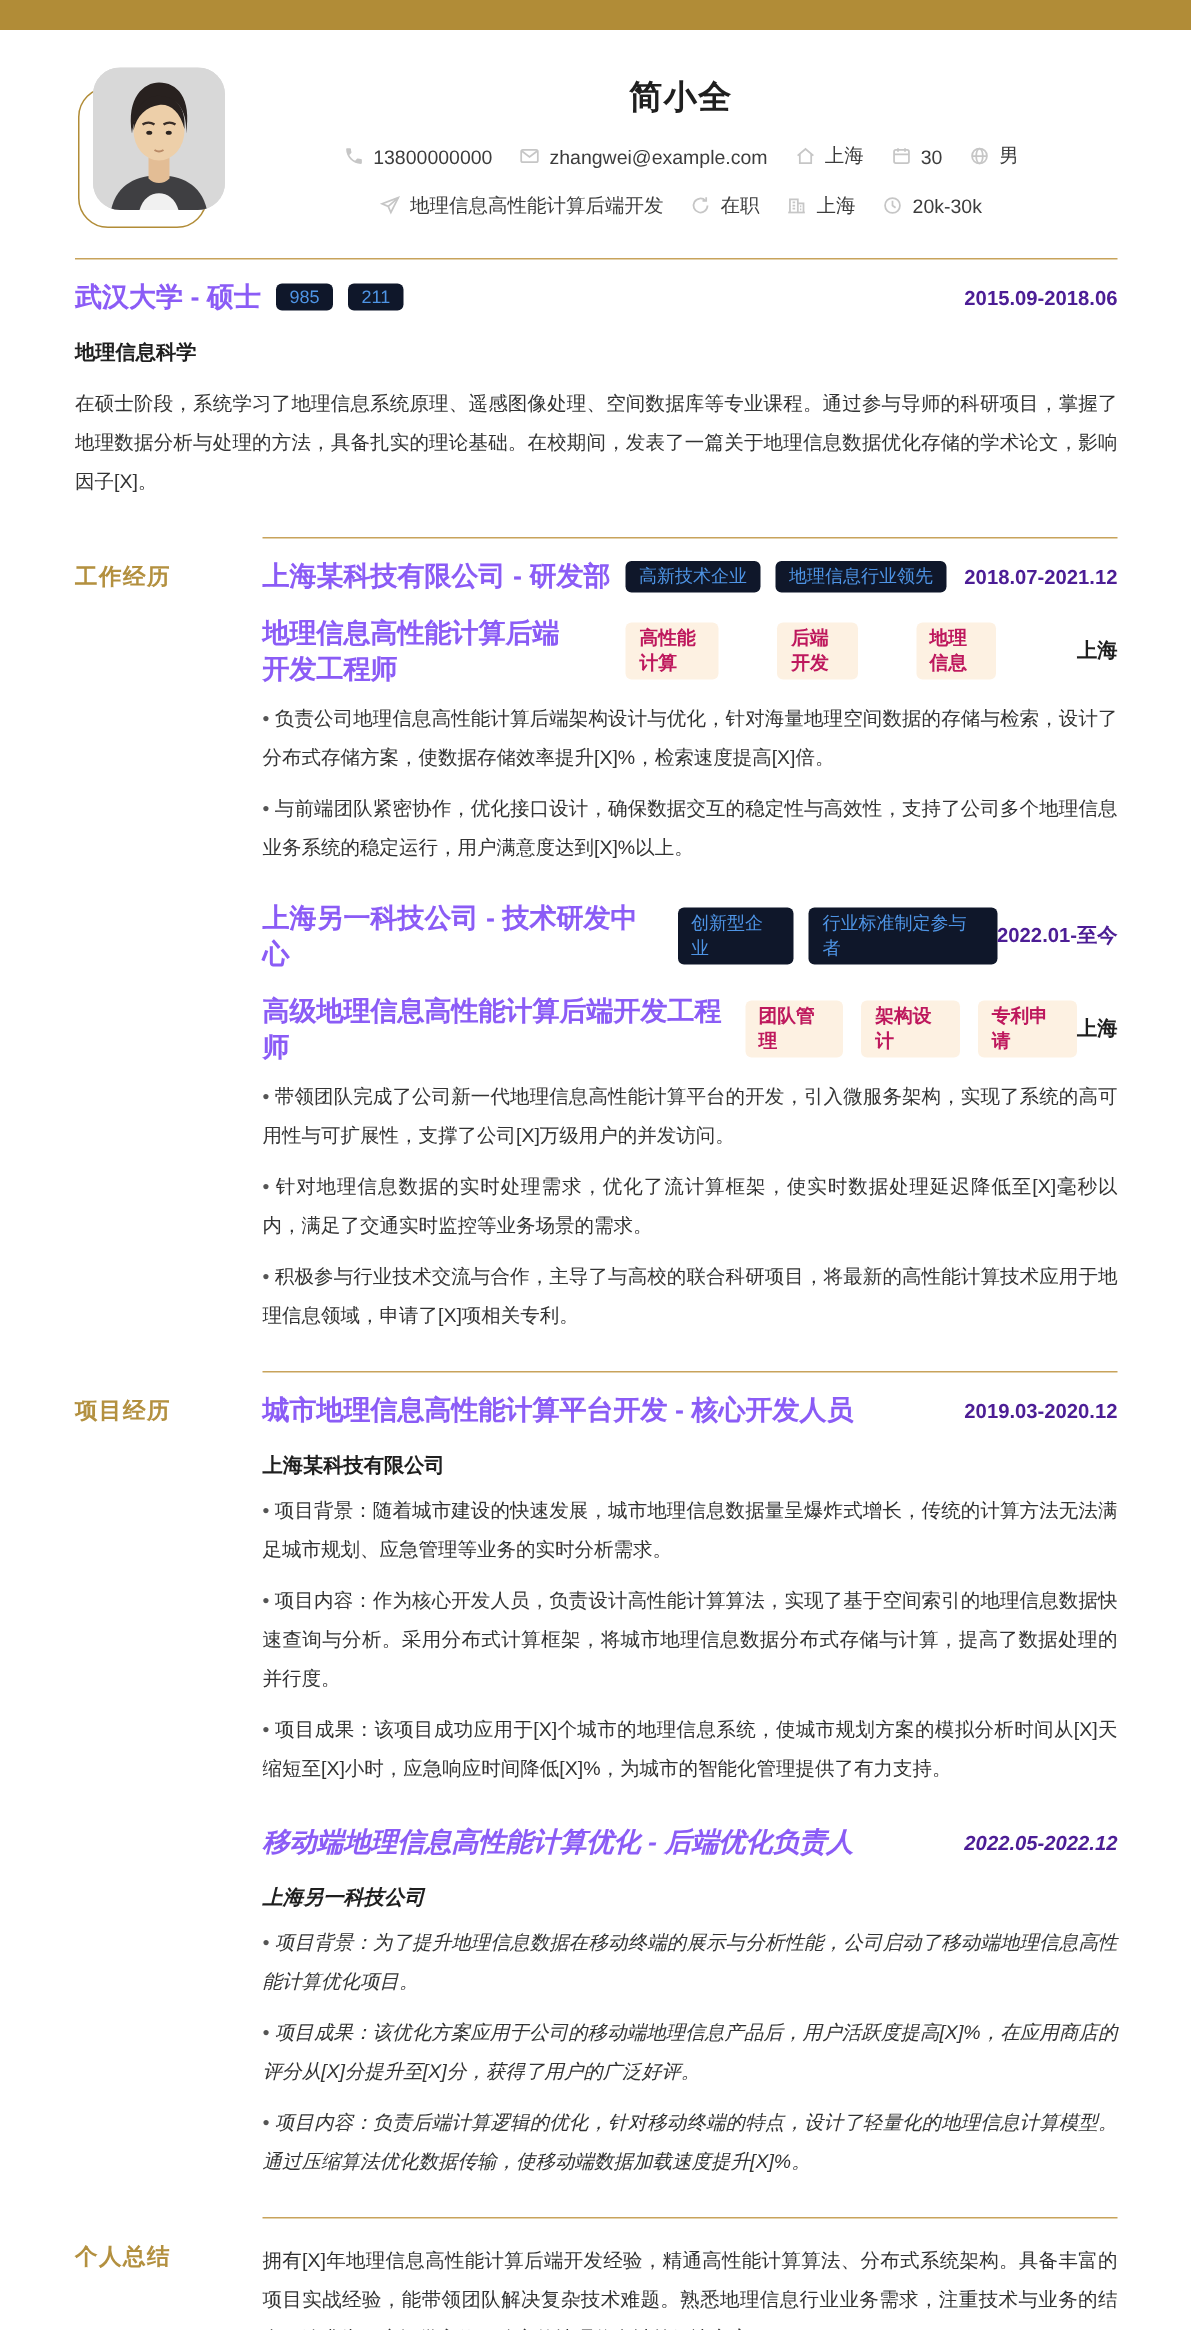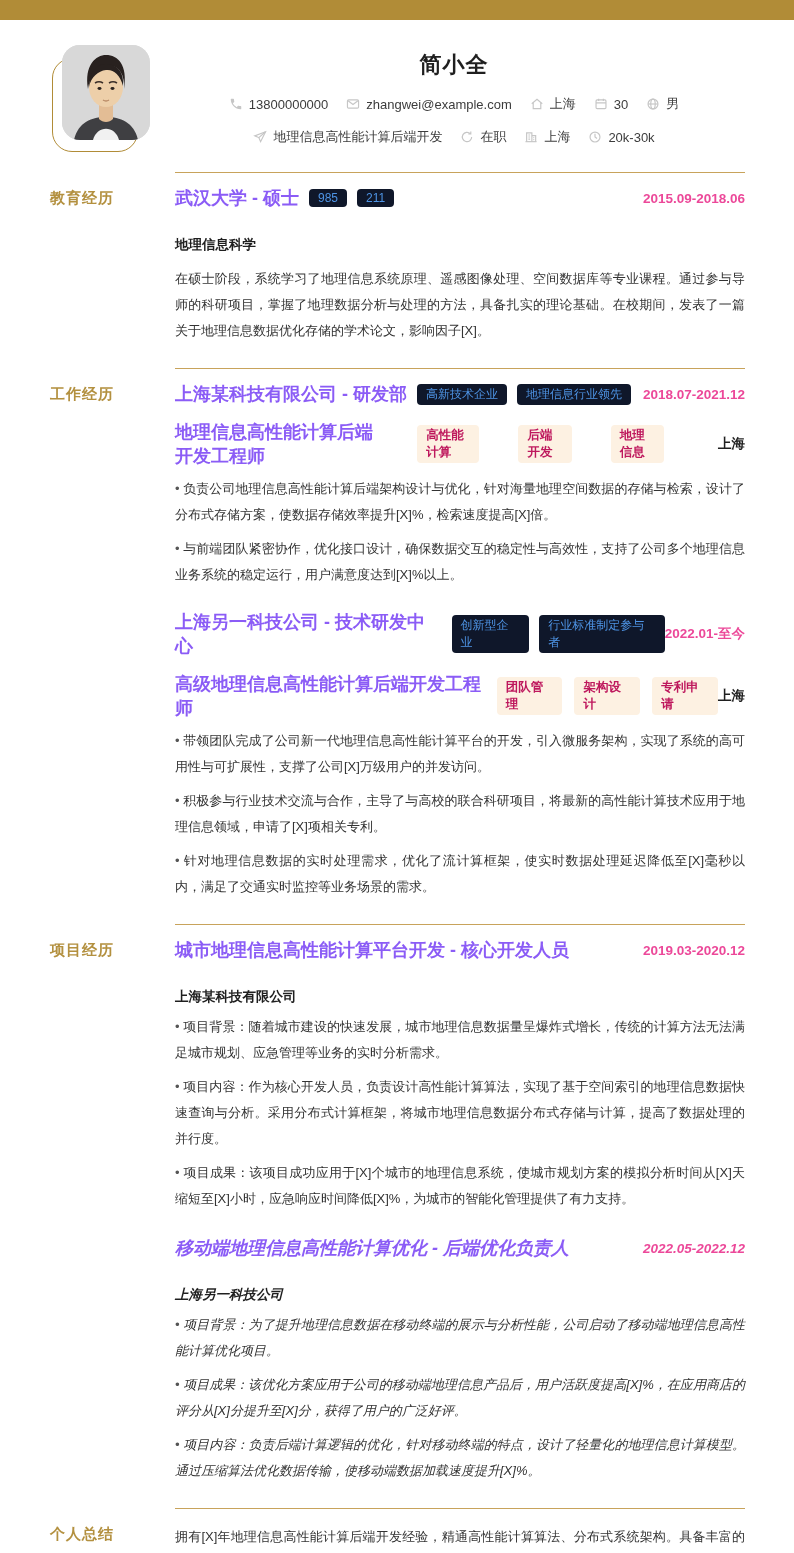--- a/index.html
+++ b/index.html
@@ -38,33 +38,33 @@
   .section-label {
     width:125px; flex:0 0 125px; padding-top:17px;
     color:#b3903f; font-size:15px; font-weight:bold; letter-spacing:1px;
   }
   .section-body {
     flex:1; border-top:1px solid #c8a35b; padding:13px 0 24px; min-width:0;
   }
   .row { display:flex; align-items:center; }
   .row .spacer { flex:1; }
   .title { font-size:18px; font-weight:bold; color:#8b5cf6; }
-  .date { font-size:13.5px; font-weight:bold; color:#ec4899; white-space:nowrap; }
+  .date { font-size:13.5px; font-weight:bold; color:#4c1d95; white-space:nowrap; }
   .loc  { font-size:13.5px; font-weight:bold; color:#1f1f1f; white-space:nowrap; }
 
   .badge {
     display:inline-block; margin-left:10px; padding:2px 9px;
     background:#0f172a; color:#4e94e5; font-size:12px; border-radius:4px;
   }
   .tag {
     display:inline-block; margin-left:12px; padding:2px 9px;
     background:#fdf1e2; color:#be185d; font-size:12.5px; font-weight:bold; border-radius:4px;
   }
 
-  .subtitle { font-size:13.5px; font-weight:bold; color:#1f1f1f; margin-top:26px; }
+  .subtitle { font-size:13.5px; font-weight:bold; color:#1f1f1f; margin-top:16px; }
   .para {
     font-size:13px; line-height:26px; color:#333;
     text-align:justify; margin-top:12px;
   }
   .bullet { margin-top:8px; }
   .bullet::before { content:"•  "; color:#555; }
 
   .job + .job { margin-top:22px; }
   .project + .project { margin-top:24px;font-style:italic; }
 </style>
@@ -181,21 +181,20 @@
               <path d="M12 6.5V12l3.5 2.5"></path>
             </svg>
         </span>
         <span>20k-30k</span>
       </span>
     </div>
   </div>
 </div>
 
 <div class="section">
-  <div class="section-label">教育经历</div>
   <div class="section-body">
     <div class="row">
       <span class="title">武汉大学 - 硕士</span>
       <span class="badge">985</span>
       <span class="badge">211</span>
       <span class="spacer"></span>
       <span class="date">2015.09-2018.06</span>
     </div>
     <div class="subtitle">地理信息科学</div>
     <p class="para">在硕士阶段，系统学习了地理信息系统原理、遥感图像处理、空间数据库等专业课程。通过参与导师的科研项目，掌握了地理数据分析与处理的方法，具备扎实的理论基础。在校期间，发表了一篇关于地理信息数据优化存储的学术论文，影响因子[X]。</p>
@@ -236,22 +235,22 @@
       </div>
       <div class="row" style="margin-top:14px;">
         <span class="title">高级地理信息高性能计算后端开发工程师</span>
         <span class="tag">团队管理</span>
         <span class="tag">架构设计</span>
         <span class="tag">专利申请</span>
         <span class="spacer"></span>
         <span class="loc">上海</span>
       </div>
       <p class="para bullet">带领团队完成了公司新一代地理信息高性能计算平台的开发，引入微服务架构，实现了系统的高可用性与可扩展性，支撑了公司[X]万级用户的并发访问。</p>
+      <p class="para bullet">针对地理信息数据的实时处理需求，优化了流计算框架，使实时数据处理延迟降低至[X]毫秒以内，满足了交通实时监控等业务场景的需求。</p>
       <p class="para bullet">积极参与行业技术交流与合作，主导了与高校的联合科研项目，将最新的高性能计算技术应用于地理信息领域，申请了[X]项相关专利。</p>
-      <p class="para bullet">针对地理信息数据的实时处理需求，优化了流计算框架，使实时数据处理延迟降低至[X]毫秒以内，满足了交通实时监控等业务场景的需求。</p>
     </div>
 
   </div>
 </div>
 
 <div class="section">
   <div class="section-label">项目经历</div>
   <div class="section-body">
 
     <div class="project">

